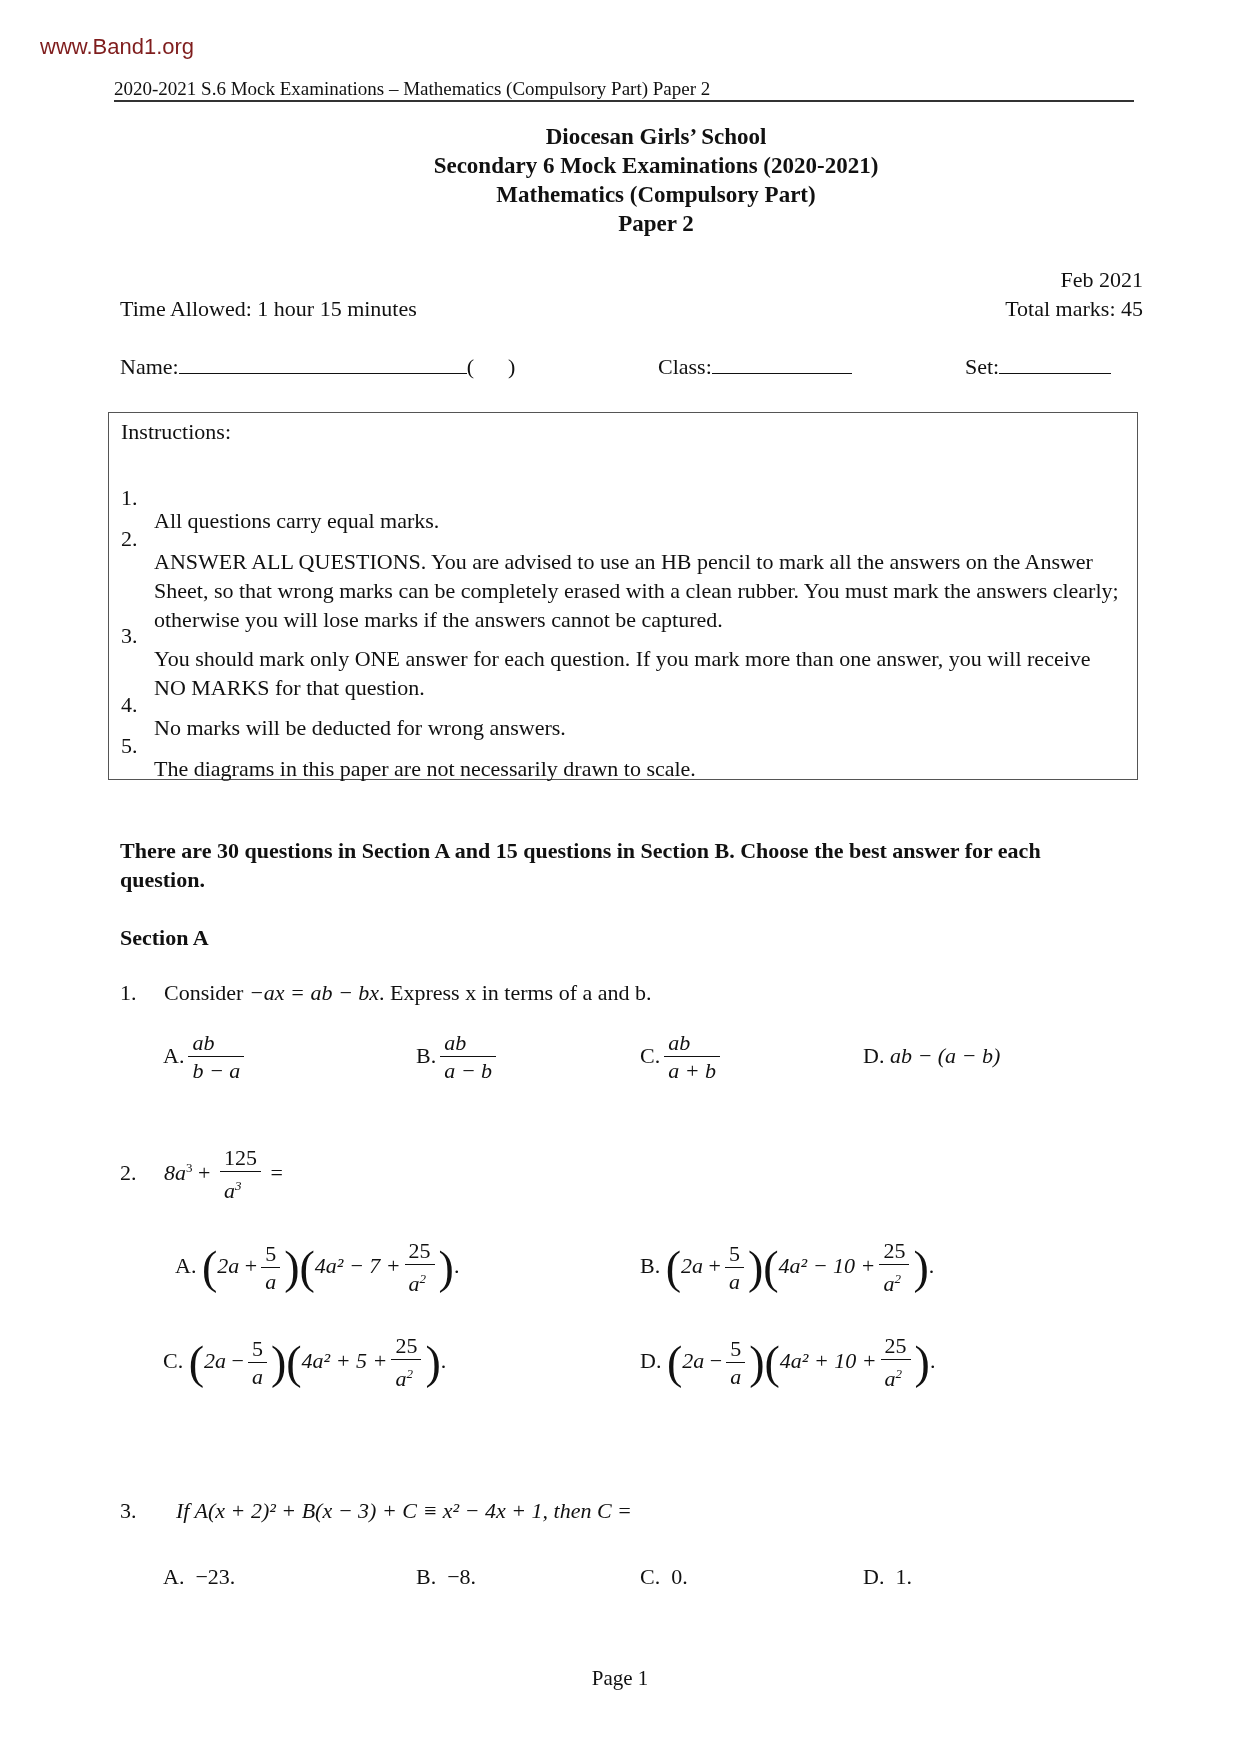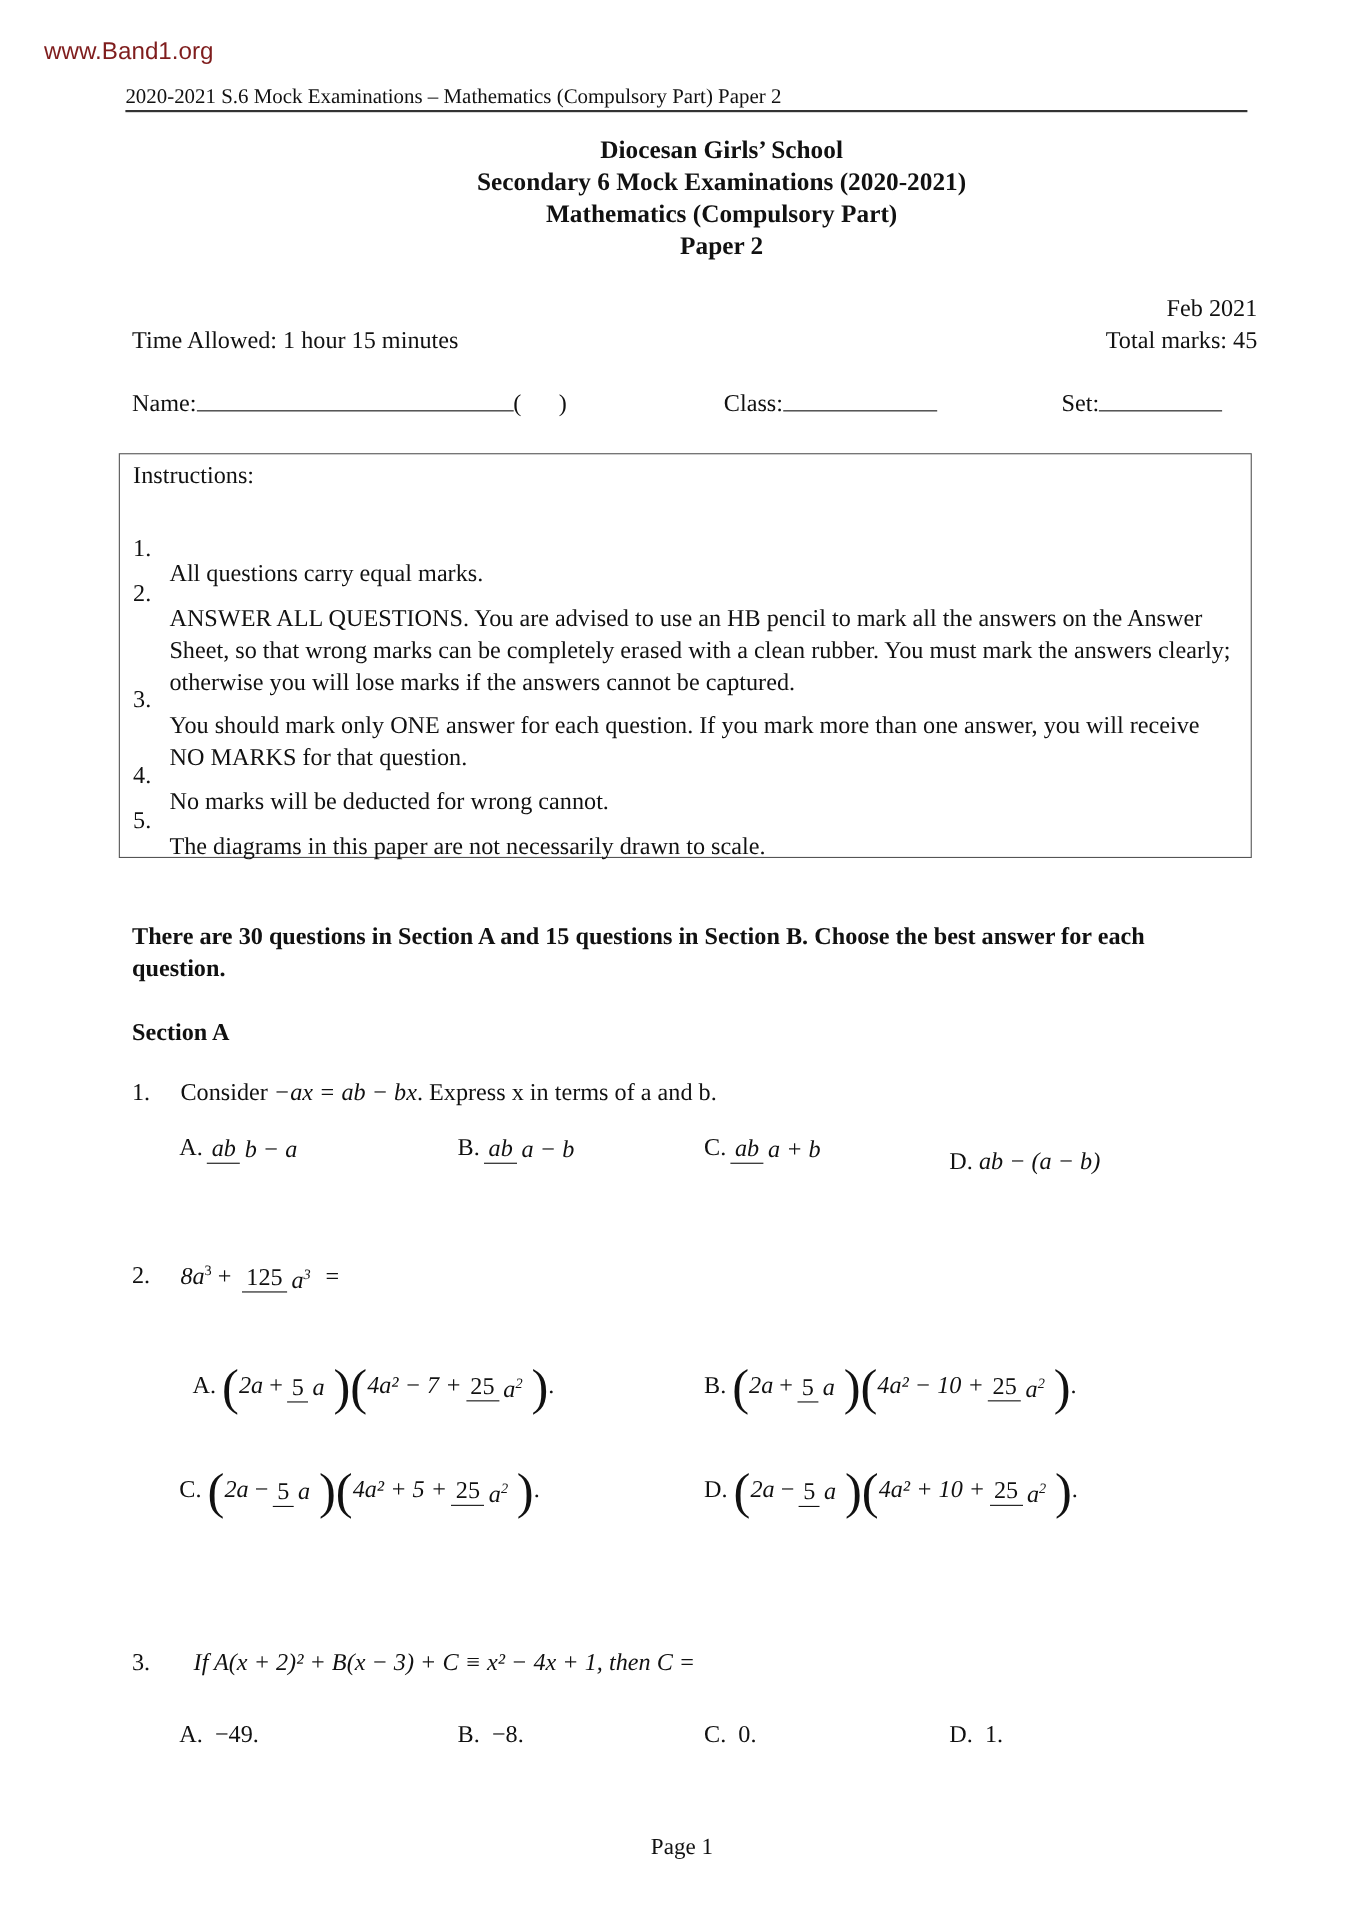--- a/index.html
+++ b/index.html
@@ -13,21 +13,21 @@
   .right { text-align:right; }
   .blank { display:inline-block; border-bottom:1px solid #111; height:20px; vertical-align:baseline; }
   .box { left:108px; top:412px; width:1030px; height:368px; border:1.5px solid #555; box-sizing:border-box; }
   .box-title { left:12px; top:6px; font-weight:normal; font-size:22px; }
   .instr { left:12px; width:1000px; font-size:22px; line-height:29px; }
   .instr .num { position:absolute; left:0; }
   .instr .txt { position:absolute; left:33px; width:965px;margin-top:23px; }
   .bold { font-weight:bold; }
   .q { font-size:22px; }
   i { font-style:italic; }
-  .frac { display:inline-flex; align-items:center; vertical-align:middle; margin:0 4px; }
+  .frac { display:inline-flex; flex-direction:column; vertical-align:middle; margin:0 4px; }
   .frac .n { border-bottom:1.5px solid #111; padding:0 4px; line-height:26px; }
   .frac .d { line-height:28px; padding:0 4px; }
   .big { font-size:46px; font-weight:200; vertical-align:middle; line-height:1; }
   sup { font-size:13px; }
   .pagefoot { left:0; width:1240px; text-align:center; font-size:21px; top:1666px; }
 </style>
 </head>
 <body>
 
 <div class="abs watermark">www.Band1.org</div>
@@ -62,21 +62,21 @@
   <div class="abs instr" style="top:111px">
       <span class="num">2.</span>
       <span class="txt">ANSWER ALL QUESTIONS. You are advised to use an HB pencil to mark all the answers on the Answer Sheet, so that wrong marks can be completely erased with a clean rubber. You must mark the answers clearly; otherwise you will lose marks if the answers cannot be captured.</span>
     </div>
   <div class="abs instr" style="top:208px">
       <span class="num">3.</span>
       <span class="txt">You should mark only ONE answer for each question. If you mark more than one answer, you will receive NO MARKS for that question.</span>
     </div>
   <div class="abs instr" style="top:277px">
       <span class="num">4.</span>
-      <span class="txt">No marks will be deducted for wrong cannot.</span>
+      <span class="txt">No marks will be deducted for wrong answers.</span>
     </div>
   <div class="abs instr" style="top:318px">
       <span class="num">5.</span>
       <span class="txt">The diagrams in this paper are not necessarily drawn to scale.</span>
     </div>
 </div>
 
 <div class="abs q bold" style="left:120px; top:836px; width:1010px; line-height:29px">There are 30 questions in Section A and 15 questions in Section B. Choose the best answer for each question.</div>
 <div class="abs q bold" style="left:120px; top:925px">Section A</div>
 
@@ -145,18 +145,18 @@
     </span><span class="big">)(</span><i>4a² + 10 +</i><span class="frac">
       <span class="n">25</span>
       <i class="d">a<sup>2</sup></i>
     </span><span class="big">)</span>.
 </div>
 
 <div class="abs q" style="left:120px; top:1498px">
   <span>3.</span>
   <i style="margin-left:34px">If A(x + 2)² + B(x − 3) + C ≡ x² − 4x + 1, then C =</i>
 </div>
-<div class="abs q" style="left:163px; top:1564px"><span>A.</span>&nbsp; <span>−49.</span></div>
+<div class="abs q" style="left:163px; top:1564px"><span>A.</span>&nbsp; <span>−23.</span></div>
 <div class="abs q" style="left:416px; top:1564px"><span>B.</span>&nbsp; <span>−8.</span></div>
 <div class="abs q" style="left:640px; top:1564px"><span>C.</span>&nbsp; <span>0.</span></div>
 <div class="abs q" style="left:863px; top:1564px"><span>D.</span>&nbsp; <span>1.</span></div>
 
 <div class="abs pagefoot">Page 1</div>
 
 </body></html>

